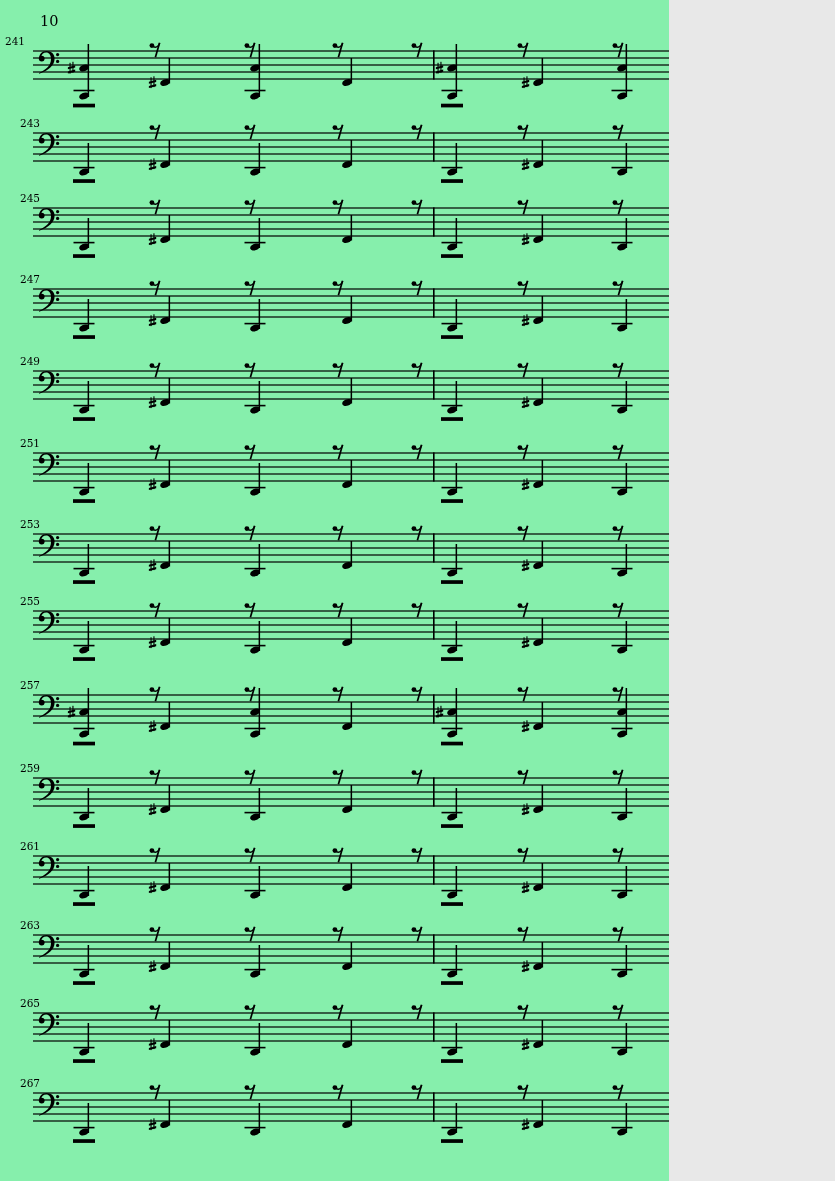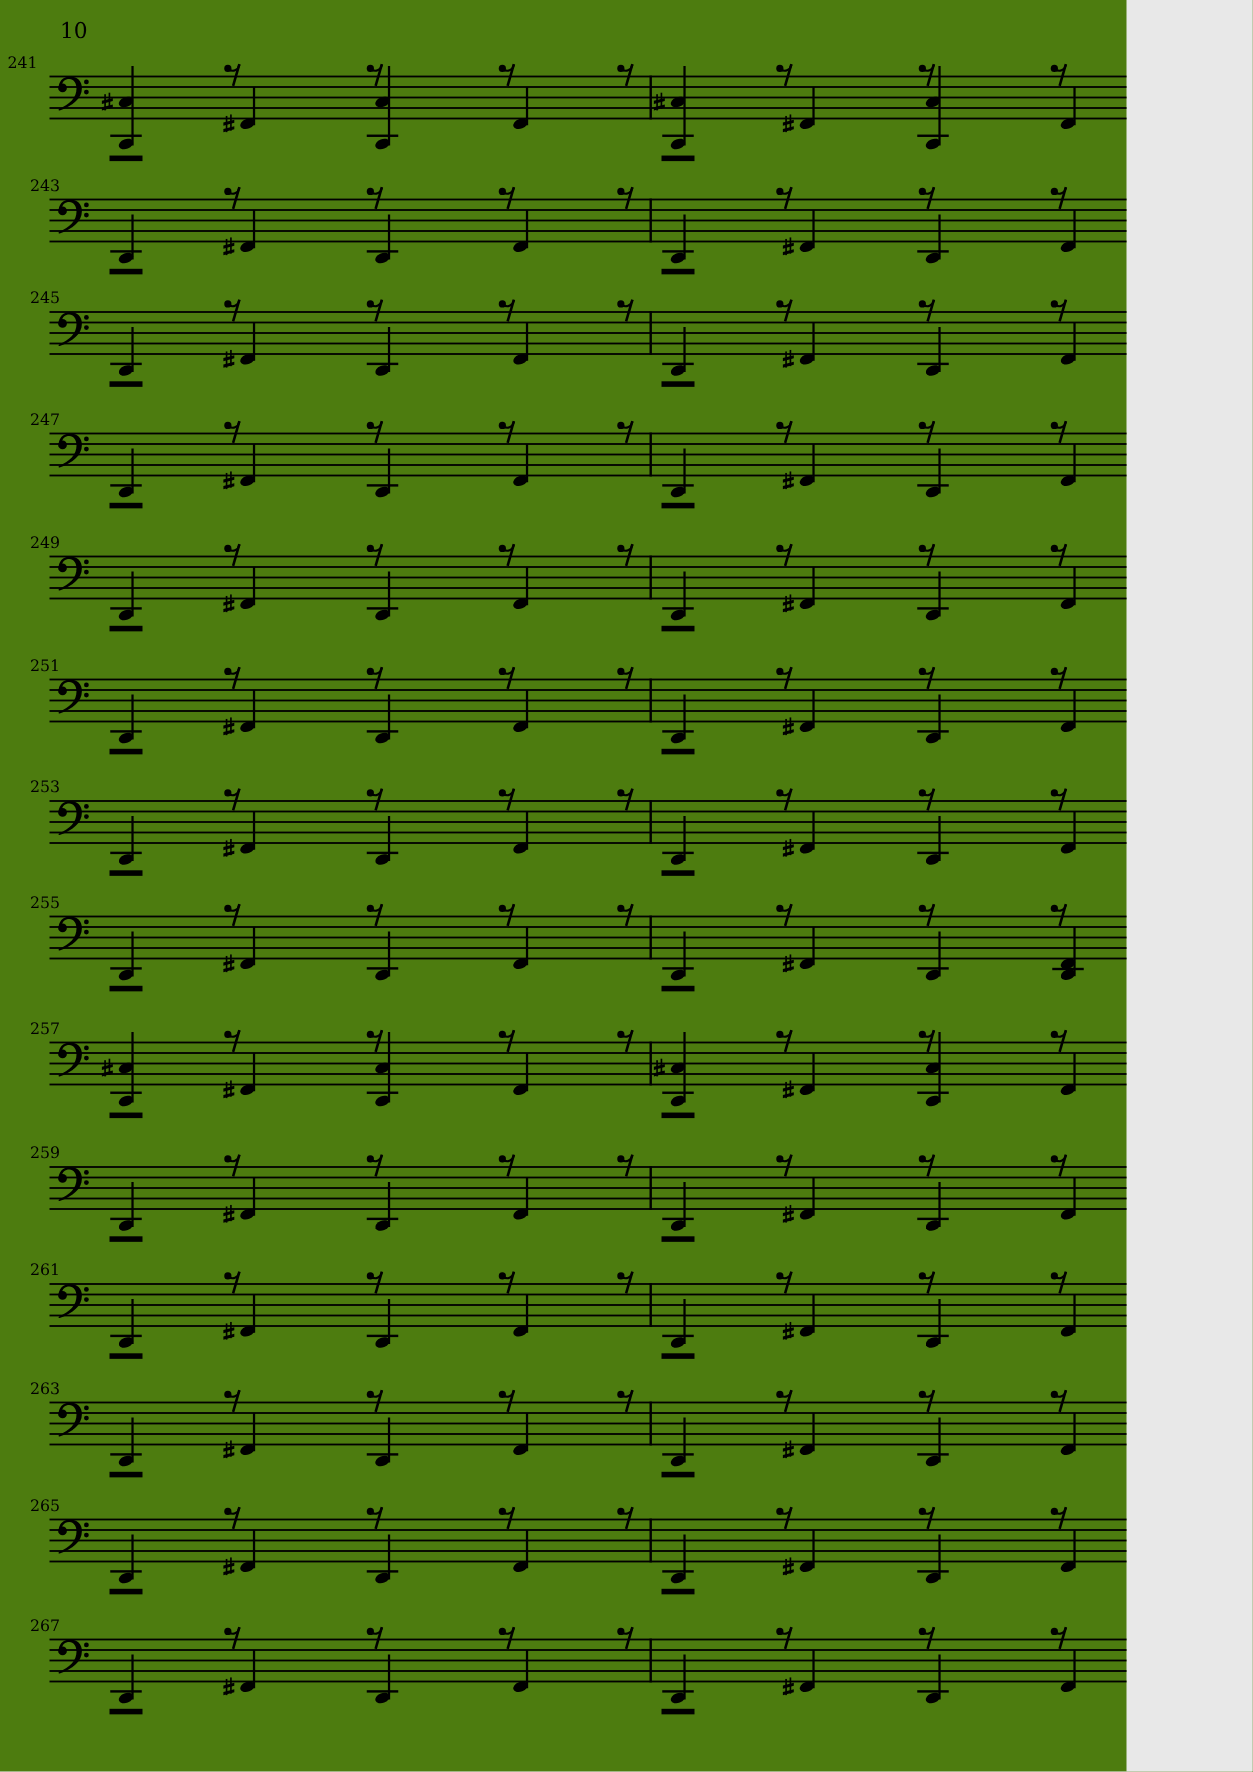--- a/index.html
+++ b/index.html
@@ -1,19 +1,19 @@
 <!DOCTYPE html>
 <html><head>
 <meta charset="utf-8">
 <style>
   html,body{margin:0;padding:0;background:#e8e8e8;}
   .page{
     position:relative;
-    width:751px;height:1181px;
-    background:#4d7c0f;
+    width:669px;height:1181px;
+    background:#86efac;
     font-family:"DejaVu Serif", serif;
     color:#000;
     overflow:hidden;
   }
   .page-number{
     position:absolute;
     left:40px;top:13px;
     font-size:14.5px;
     color:#000;
     font-family:"DejaVu Serif", serif;

